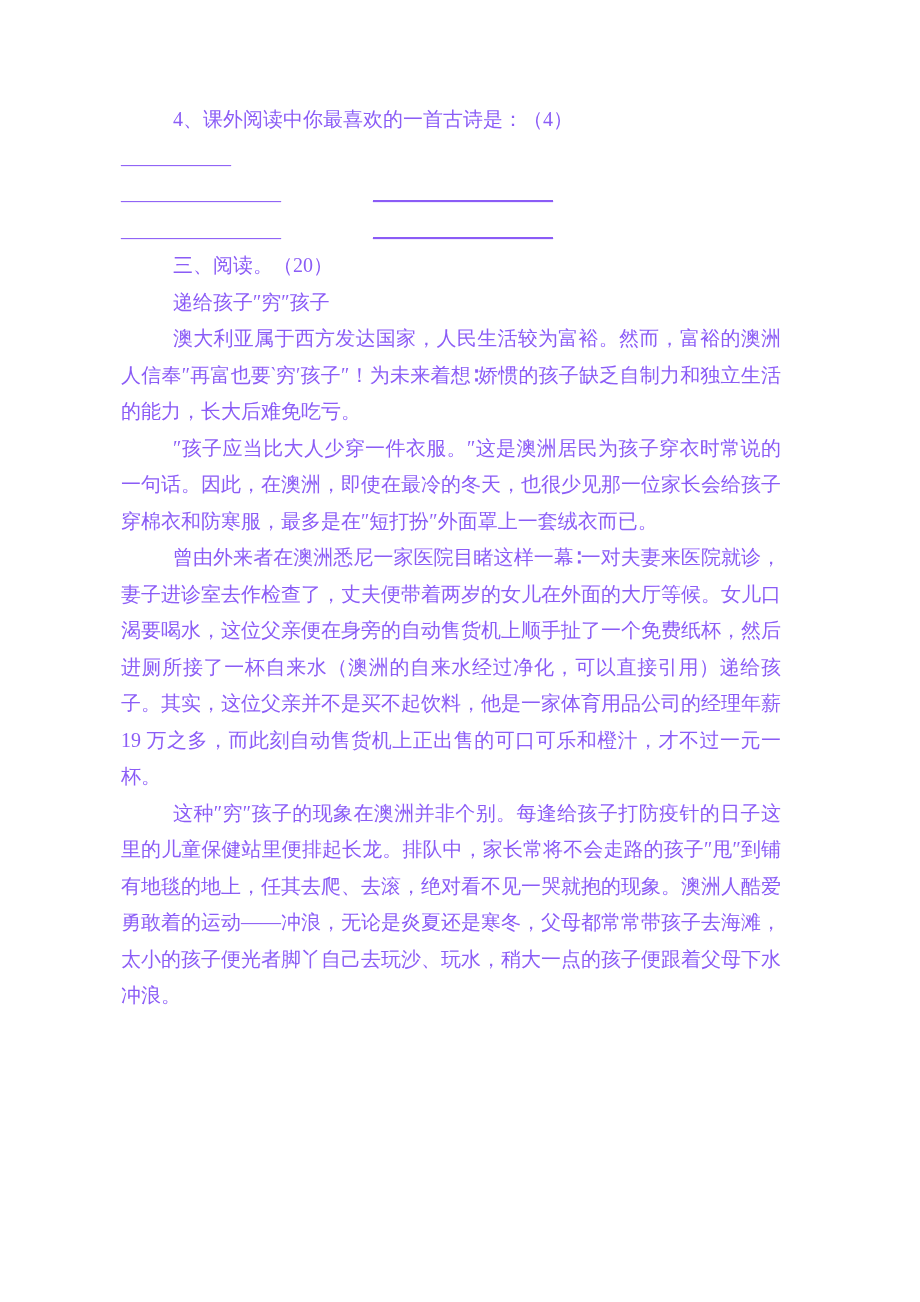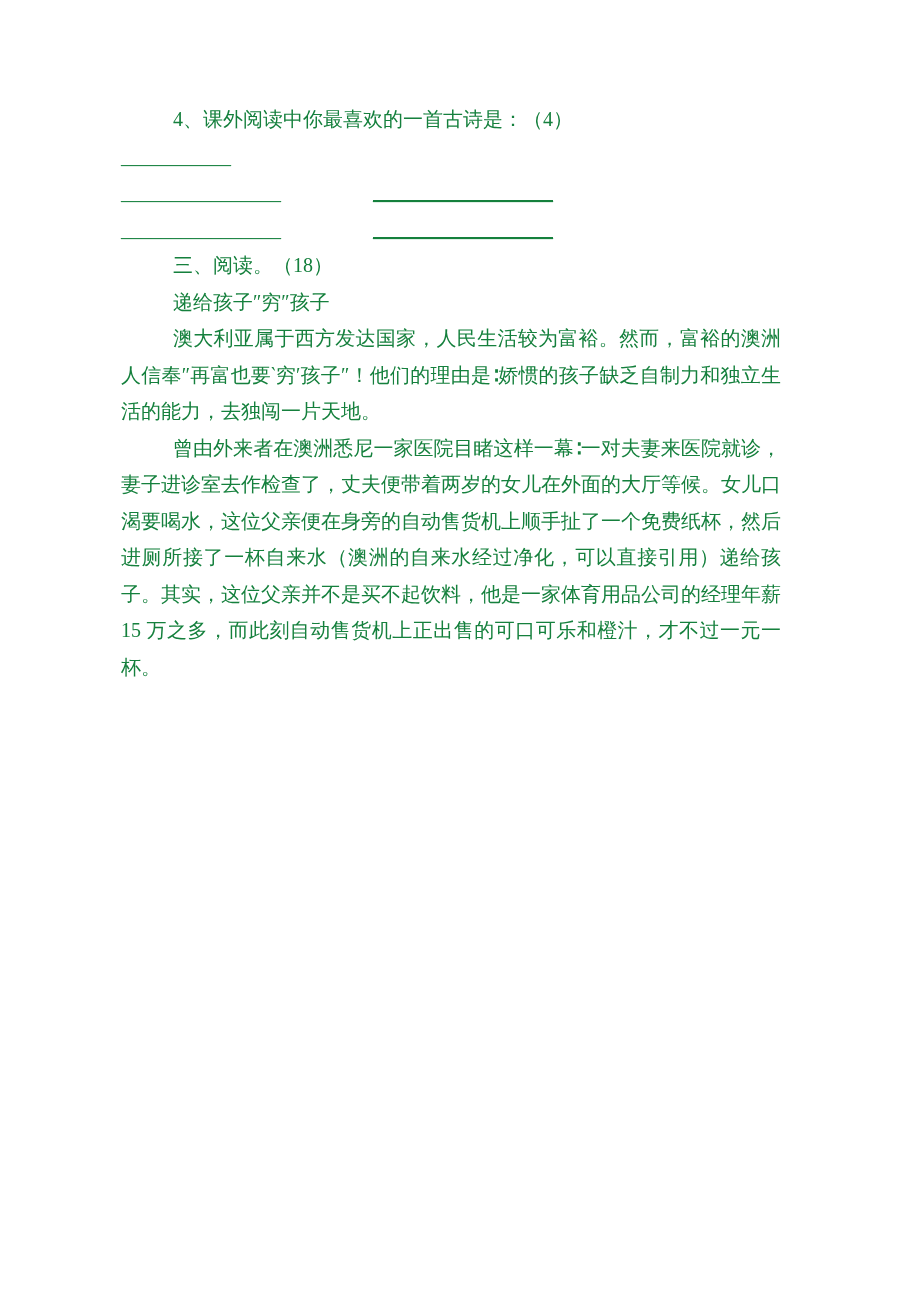--- a/index.html
+++ b/index.html
@@ -9,21 +9,21 @@
   }
   .doc-page {
     width: 920px;
     height: 1302px;
     box-sizing: border-box;
     background: #ffffff;
     padding: 101px 139px 0 121px;
     font-family: "Liberation Serif", "DejaVu Serif", serif;
     font-size: 20px;
     line-height: 36.5px;
-    color: #15803d;
+    color: #8b5cf6;
     overflow: hidden;
   }
   .doc-page p {
     margin: 0;
     padding: 0;
   }
   .line-indent {
     text-indent: 52px;
   }
   .para {
@@ -49,25 +49,27 @@
 <div class="doc-page">
 
   <p class="line-indent">4、课外阅读中你最喜欢的一首古诗是：（4）</p>
 
   <p class="blank-row"><span class="blank">___________</span></p>
 
   <p class="blank-row"><span class="blank">________________</span><span class="blank second-col">__________________</span></p>
 
   <p class="blank-row"><span class="blank">________________</span><span class="blank second-col">__________________</span></p>
 
-  <p class="line-indent">三、阅读。（18）</p>
+  <p class="line-indent">三、阅读。（20）</p>
 
   <p class="line-indent">递给孩子″穷″孩子</p>
 
-  <p class="para">澳大利亚属于西方发达国家，人民生活较为富裕。然而，富裕的澳洲人信奉″再富也要‵穷′孩子″！他们的理由是∶娇惯的孩子缺乏自制力和独立生活的能力，去独闯一片天地。</p>
+  <p class="para">澳大利亚属于西方发达国家，人民生活较为富裕。然而，富裕的澳洲人信奉″再富也要‵穷′孩子″！为未来着想∶娇惯的孩子缺乏自制力和独立生活的能力，长大后难免吃亏。</p>
+
+  <p class="para">″孩子应当比大人少穿一件衣服。″这是澳洲居民为孩子穿衣时常说的一句话。因此，在澳洲，即使在最冷的冬天，也很少见那一位家长会给孩子穿棉衣和防寒服，最多是在″短打扮″外面罩上一套绒衣而已。</p>
 
 
+  <p class="para">曾由外来者在澳洲悉尼一家医院目睹这样一幕∶一对夫妻来医院就诊，妻子进诊室去作检查了，丈夫便带着两岁的女儿在外面的大厅等候。女儿口渴要喝水，这位父亲便在身旁的自动售货机上顺手扯了一个免费纸杯，然后进厕所接了一杯自来水（澳洲的自来水经过净化，可以直接引用）递给孩子。其实，这位父亲并不是买不起饮料，他是一家体育用品公司的经理年薪 19 万之多，而此刻自动售货机上正出售的可口可乐和橙汁，才不过一元一杯。</p>
 
-  <p class="para">曾由外来者在澳洲悉尼一家医院目睹这样一幕∶一对夫妻来医院就诊，妻子进诊室去作检查了，丈夫便带着两岁的女儿在外面的大厅等候。女儿口渴要喝水，这位父亲便在身旁的自动售货机上顺手扯了一个免费纸杯，然后进厕所接了一杯自来水（澳洲的自来水经过净化，可以直接引用）递给孩子。其实，这位父亲并不是买不起饮料，他是一家体育用品公司的经理年薪 15 万之多，而此刻自动售货机上正出售的可口可乐和橙汁，才不过一元一杯。</p>
-
+  <p class="para">这种″穷″孩子的现象在澳洲并非个别。每逢给孩子打防疫针的日子这里的儿童保健站里便排起长龙。排队中，家长常将不会走路的孩子″甩″到铺有地毯的地上，任其去爬、去滚，绝对看不见一哭就抱的现象。澳洲人酷爱勇敢着的运动——冲浪，无论是炎夏还是寒冬，父母都常常带孩子去海滩，太小的孩子便光者脚丫自己去玩沙、玩水，稍大一点的孩子便跟着父母下水冲浪。</p>
 
 
 </div>
 
 </body></html>

